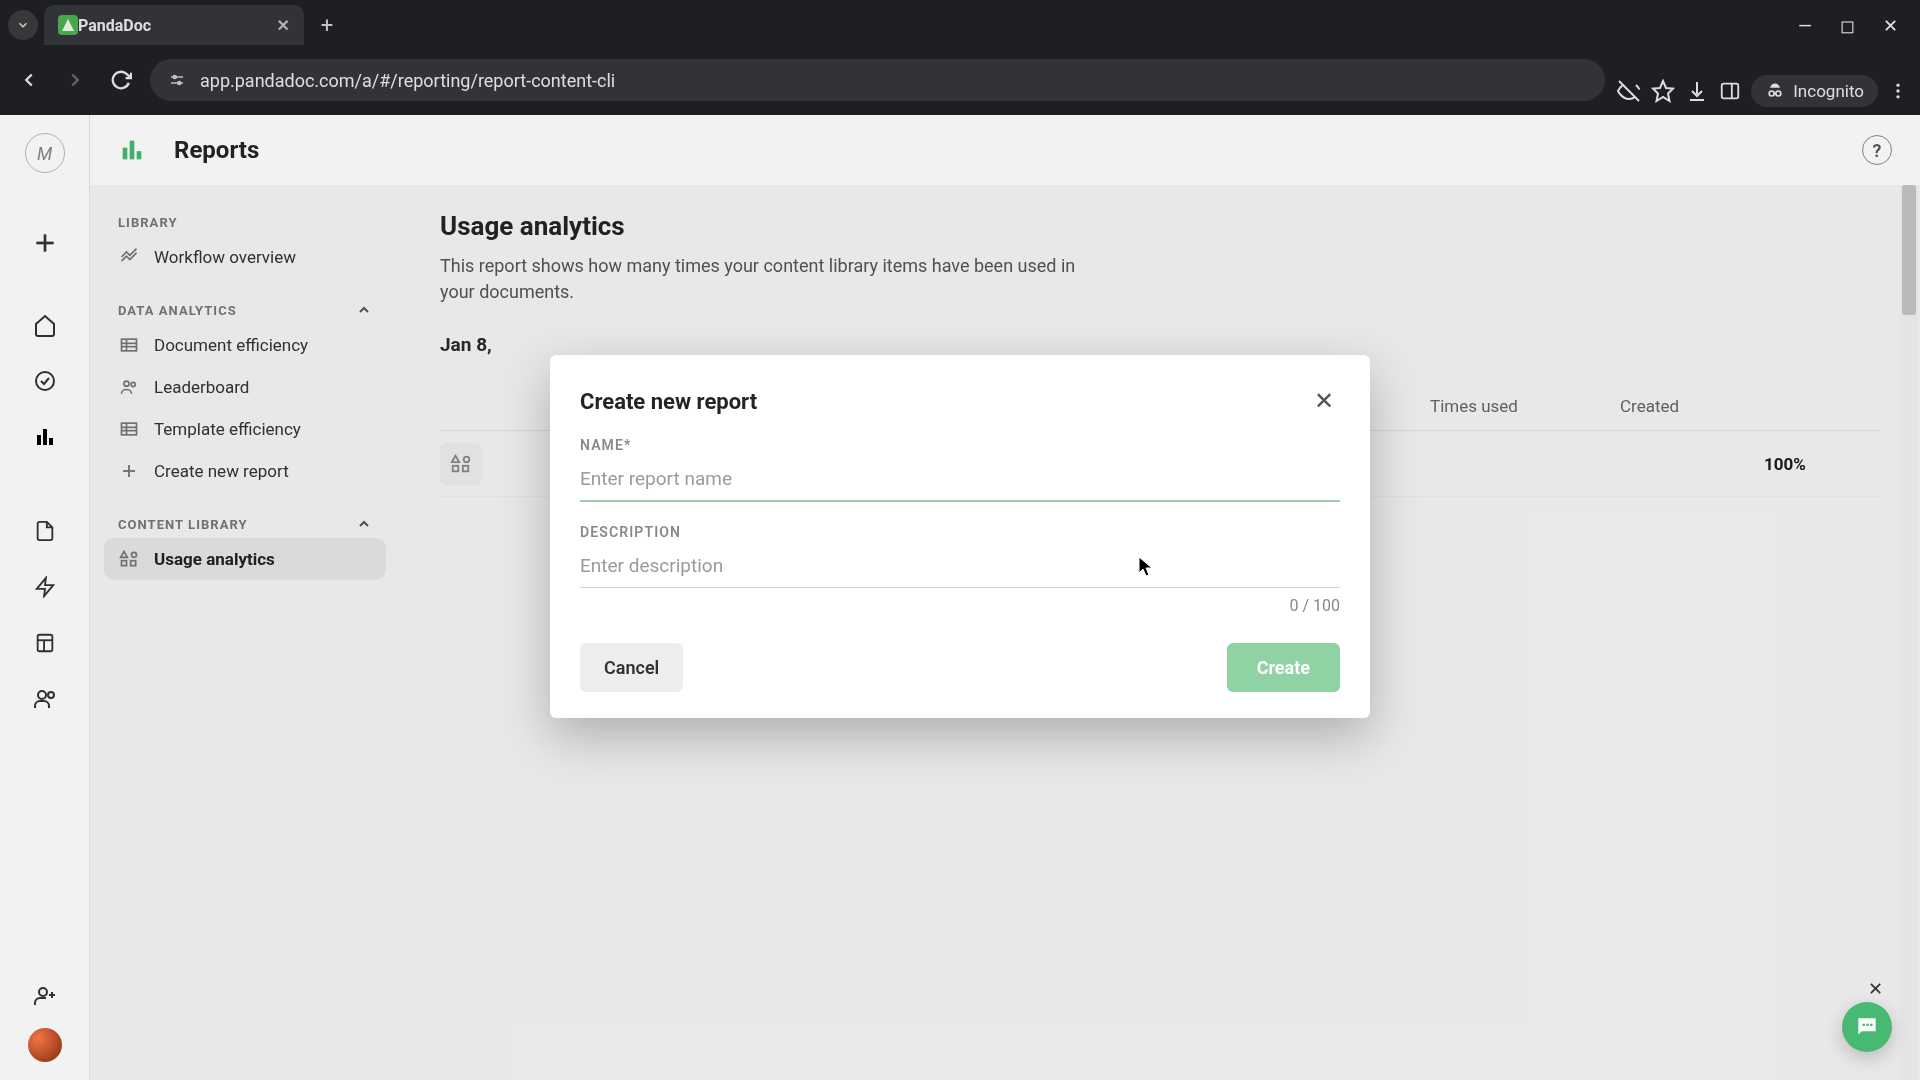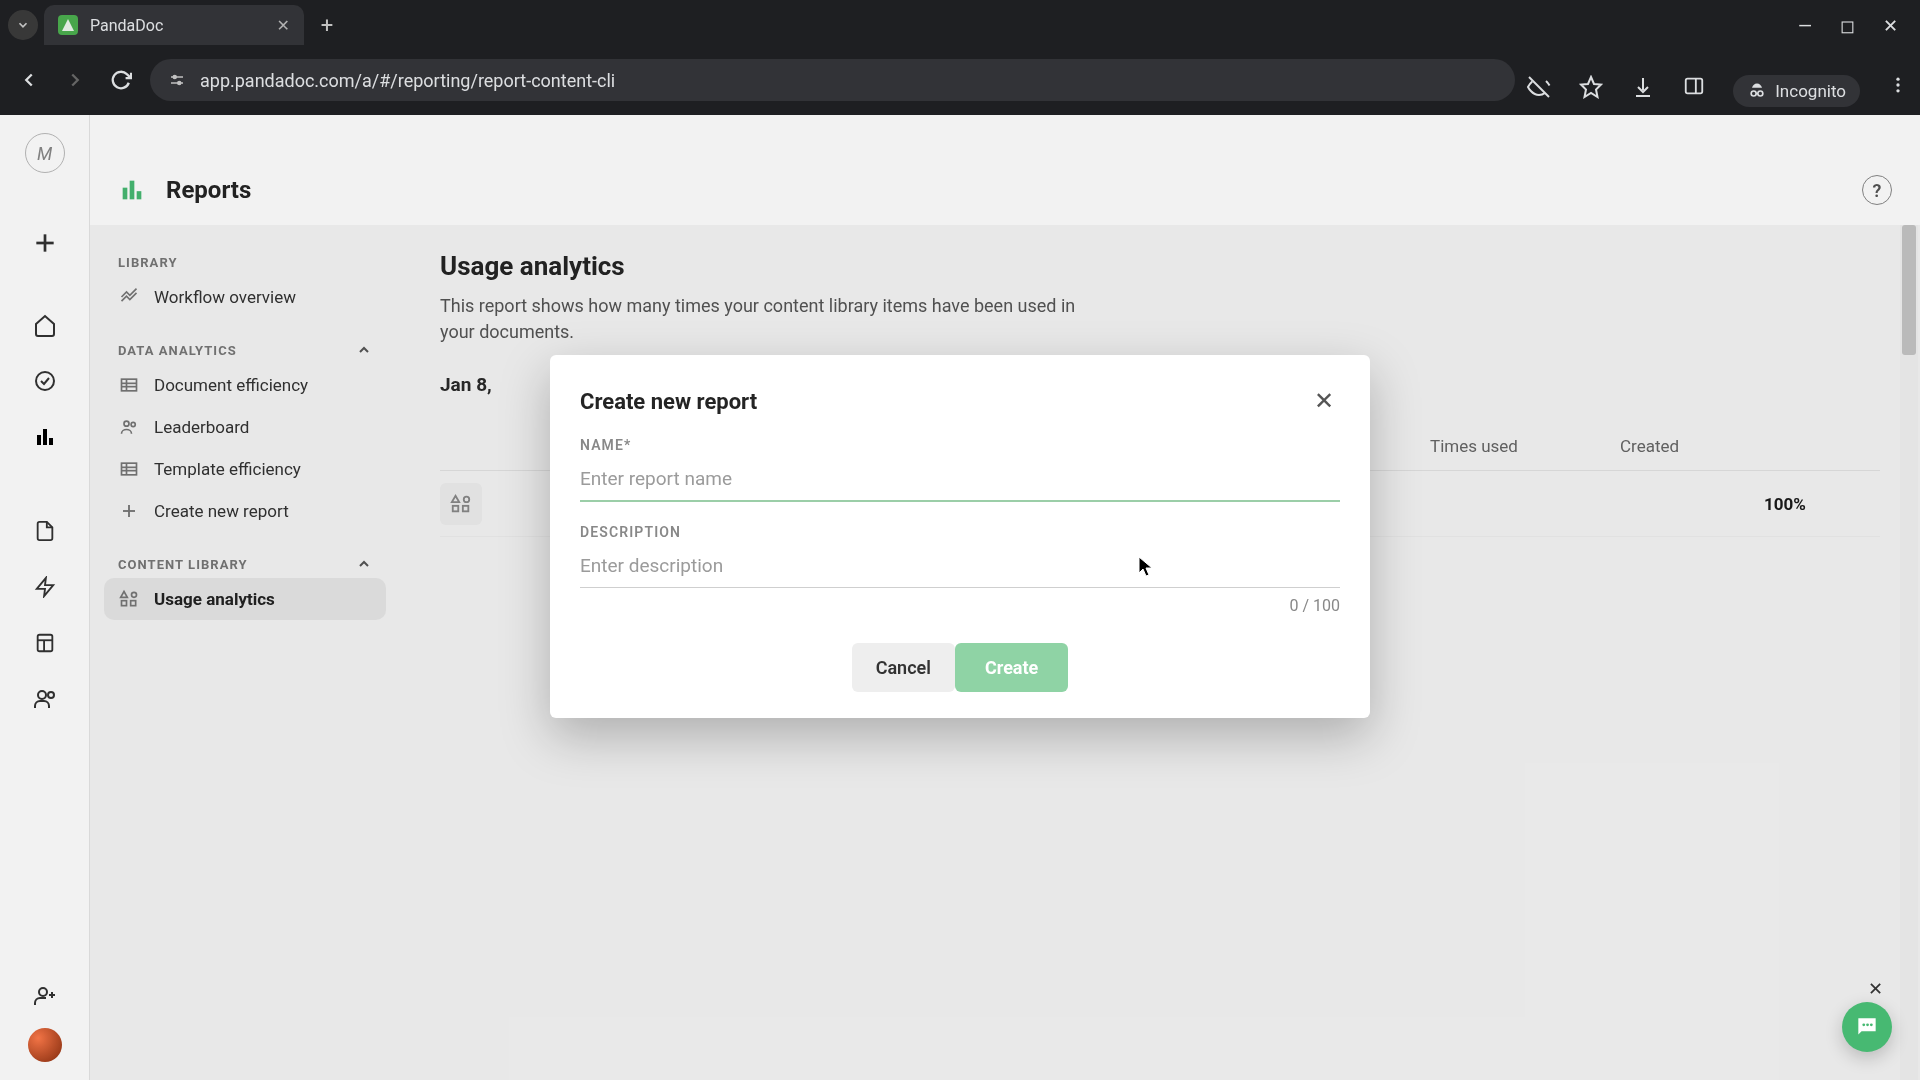--- a/index.html
+++ b/index.html
@@ -2,46 +2,46 @@
 <html><head>
 <meta charset="utf-8">
 <style>
   * { box-sizing: border-box; margin: 0; padding: 0; font-family: -apple-system, BlinkMacSystemFont, "Segoe UI", Roboto, sans-serif; }
   body { width: 1920px; height: 1080px; overflow: hidden; background: #fff; position: relative; }
 
   
   .browser-chrome { background: #202124; height: 115px; }
   .tab-bar { display:flex; align-items:center; height:50px; padding: 0 8px; gap:6px; }
   .tab-drop { width:30px; height:30px; border-radius:50%; background:#3c3c3c; display:flex; align-items:center; justify-content:center; color:#ccc; }
-  .tab { background:#35363a; color:#e8eaed; height:40px; border-radius:10px 10px 0 0; display:flex; align-items:center; gap:12px; padding:4px 14px; min-width:260px; }
+  .tab { background:#35363a; color:#e8eaed; height:40px; border-radius:10px 10px 0 0; display:flex; align-items:center; gap:0; padding:4px 14px; min-width:260px;font-weight:bold; }
   .tab .favicon { width:20px; height:20px; background:#4caf50; border-radius:4px; position:relative; }
   .tab .favicon::after { content:""; position:absolute; inset:4px; background:#fff; clip-path: polygon(50% 0, 100% 100%, 0 100%); opacity:.9; }
   .tab .title { flex:1; font-size:16px; }
   .tab .close { color:#bbb; font-size:16px; }
   .new-tab { color:#ccc; font-size:22px; width:34px; text-align:center; }
   .win-controls { margin-left:auto; display:flex; gap:28px; color:#e8eaed; font-size:18px; padding-right:14px; }
   .addr-bar { display:flex; align-items:center; height:60px; gap:12px; padding:0 12px; }
   .nav-btn { width:34px; height:34px; display:flex; align-items:center; justify-content:center; color:#e8eaed; border-radius:50%; }
   .nav-btn.disabled { color:#6b6b6b; }
   .url-box { flex:1; background:#35363a; height:42px; border-radius:21px; display:flex; align-items:center; padding:0 16px; gap:12px; color:#e8eaed; font-size:18px; }
   .url-icon { width:22px; height:22px; display:inline-flex; align-items:center; justify-content:center; color:#ccc; }
-  .addr-right { display:flex; align-items:flex-start; gap:28px; color:#e8eaed;margin-top:22px; }
+  .addr-right { display:flex; align-items:center; gap:10px; color:#e8eaed;margin-top:22px; }
   .incognito-pill { background:#35363a; display:flex; align-items:center; gap:8px; padding:6px 14px; border-radius:20px; font-size:17px; }
 
   
   .app { position:absolute; top:115px; left:0; right:0; bottom:0; display:flex; background:#fff; }
   .icon-rail { width:90px; border-right:1px solid #e5e5e5; display:flex; flex-direction:column; align-items:center; padding-top:18px; gap:8px; }
   .rail-logo { width:40px; height:40px; border-radius:50%; border:1.5px solid #bbb; display:flex; align-items:center; justify-content:center; color:#888; font-style:italic; font-size:18px; }
   .rail-item { width:48px; height:48px; display:flex; align-items:center; justify-content:center; color:#333; border-radius:8px; }
   .rail-item.active { color:#000; }
   .rail-spacer { flex:1; }
   .rail-avatar { width:34px; height:34px; border-radius:50%; background: radial-gradient(circle at 30% 30%, #ff7a4a, #8b2e0e); margin-bottom:18px; }
 
   .app-body { flex:1; display:flex; flex-direction:column; position:relative; }
-  .app-header { height:70px; display:flex; align-items:center; padding:0 28px; gap:20px;margin-top:40px; }
+  .app-header { height:70px; display:flex; align-items:center; padding:0 28px; gap:28px; }
   .app-header .icon { color:#47b972; }
   .app-header .title { font-size:24px; font-weight:700; color:#242424; }
   .help-btn { margin-left:auto; width:30px; height:30px; border:1.5px solid #888; border-radius:50%; display:flex; align-items:center; justify-content:center; color:#555; font-size:18px; font-weight:600; }
 
   .content-row { flex:1; display:flex; background:#f5f5f5; position:relative; }
   .side-panel { width:310px; padding:22px 14px; background:#f5f5f5; }
   .sec-label { font-size:13px; letter-spacing:.08em; font-weight:700; color:#777; padding:8px 14px 6px; }
   .sec-label.row { display:flex; align-items:center; justify-content:space-between; }
   .chev { color:#555; }
   .side-item { display:flex; align-items:center; gap:14px; padding:10px 14px; border-radius:10px; color:#333; font-size:17px; cursor:pointer; }
@@ -67,21 +67,21 @@
   .modal { position:absolute; top:240px; left:50%; transform:translateX(-50%); width:820px; background:#fff; border-radius:6px; box-shadow:0 18px 50px rgba(0,0,0,.25); padding:30px 30px 26px; }
   .modal-head { display:flex; align-items:center; justify-content:space-between; margin-bottom:20px; }
   .modal-title { font-size:22px; font-weight:700; color:#242424; }
   .modal-close { font-size:24px; color:#555; cursor:pointer; width:32px; height:32px; display:flex; align-items:center; justify-content:center; }
   .field-label { font-size:14px; letter-spacing:.08em; font-weight:600; color:#888; margin-bottom:8px; }
   .field-input { width:100%; border:none; border-bottom:2px solid #9bcea8; font-size:19px; padding:6px 0 10px; outline:none; color:#14532d; }
   .field-input::placeholder { color:#9b9b9b; }
   .field-input.plain { border-bottom:1.5px solid #cfcfcf; }
   .counter { text-align:right; color:#888; font-size:16px; margin-top:8px; }
   .field-block { margin-bottom:22px; }
-  .modal-actions { display:flex; justify-content:center; align-items:center; margin-top:28px; }
+  .modal-actions { display:flex; justify-content:space-between; align-items:center; margin-top:28px; }
   .btn-cancel { background:#eee; color:#333; border:none; padding:14px 24px; border-radius:6px; font-size:18px; font-weight:600; cursor:pointer; }
   .btn-create { background:#8fd3a5; color:#fff; border:none; padding:14px 30px; border-radius:6px; font-size:18px; font-weight:700; cursor:pointer; }
 
   .cursor { position:absolute; width:16px; height:22px; pointer-events:none; z-index:999; }
   .cursor svg { width:100%; height:100%; }
 
   .chat-bubble { position:absolute; right:28px; bottom:28px; width:50px; height:50px; border-radius:50%; background:#47b972; display:flex; align-items:center; justify-content:center; color:#fff; box-shadow:0 6px 18px rgba(0,0,0,.2); }
   .chat-close { position:absolute; right:30px; bottom:80px; width:22px; height:22px; color:#333; font-size:18px; }
 
   .scrollbar { position:absolute; right:2px; top:0; bottom:0; width:18px; }

